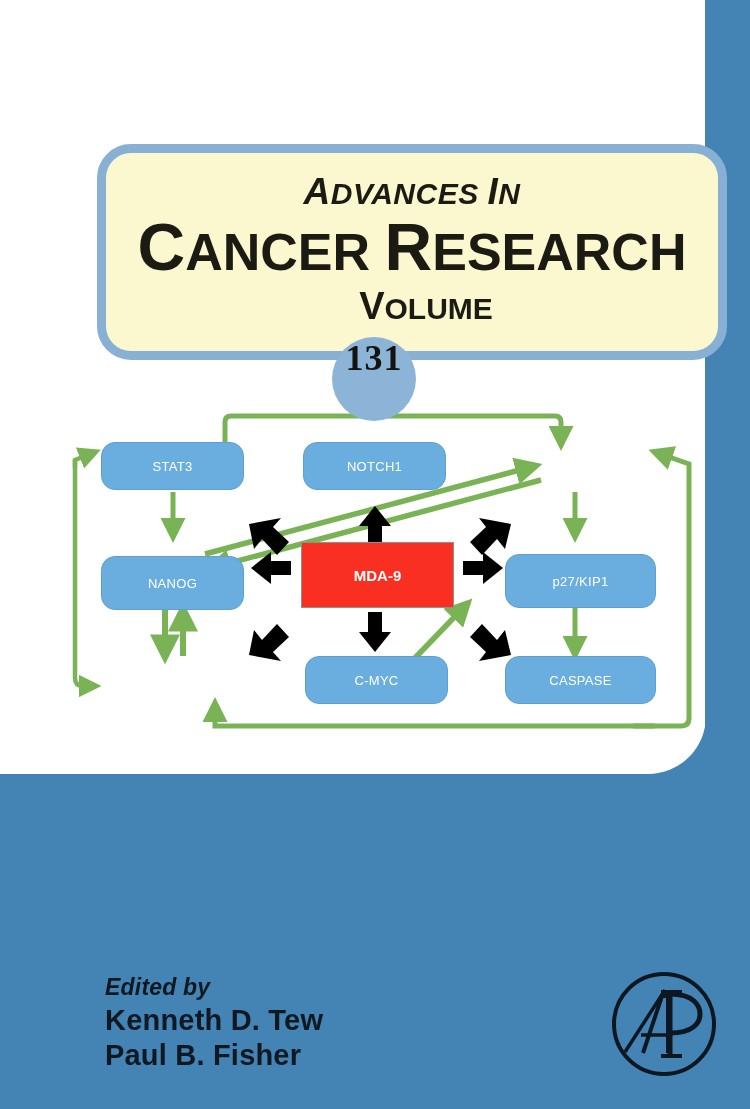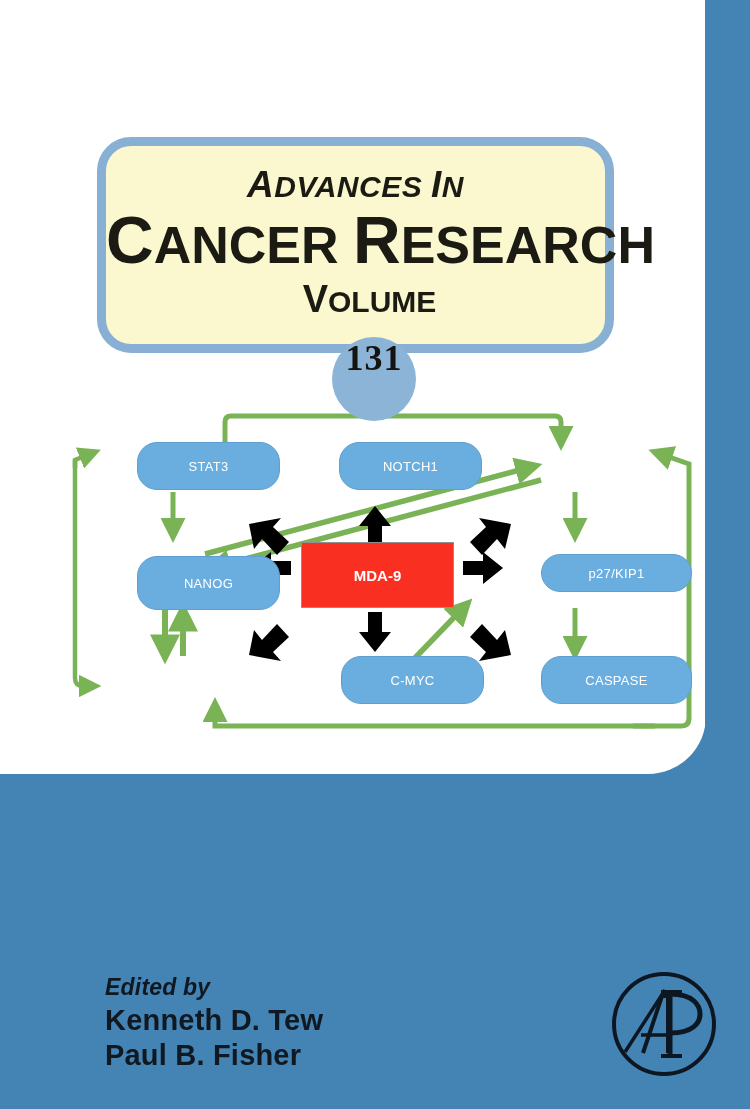--- a/index.html
+++ b/index.html
@@ -40,22 +40,22 @@
     top: 774px;
     width: 750px;
     height: 335px;
     background: #4484b4;
   }
 
   
   .title-plaque {
     position: absolute;
     left: 97px;
-    top: 137px;
-    width: 517px;
+    top: 144px;
+    width: 630px;
     height: 216px;
     box-sizing: border-box;
     background: #fbf8cf;
     border: 9px solid #87b0d4;
     border-radius: 34px;
     text-align: center;
     z-index: 3;
   }
   .t-advances {
     margin-top: 20px;
@@ -120,29 +120,28 @@
     height: 340px;
     z-index: 2;
   }
   .diagram svg { display: block; }
 
   .node {
     position: absolute;
     box-sizing: border-box;
     background: #6aaee0;
     border: 1px solid #5e9fd0;
-    border-radius: 20px;
+    border-radius: 14px;
     color: #ffffff;
     font-family: "Liberation Sans", sans-serif;
     font-size: 13px;
     display: flex;
     align-items: center;
     justify-content: center;
     letter-spacing: 0.3px;
-    margin-left: 36px;
   }
   .node-red {
     position: absolute;
     box-sizing: border-box;
     background: #f92f21;
     border: 1.5px solid #8f8f8f;
     color: #ffffff;
     font-family: "Liberation Sans", sans-serif;
     font-weight: bold;
     font-size: 15px;
@@ -292,21 +291,21 @@
     <div class="node" style="left:46px;  top:34px;  width:143px; height:48px;">
       <span>STAT3</span>
     </div>
     <div class="node" style="left:248px; top:34px;  width:143px; height:48px;">
       <span>NOTCH1</span>
     </div>
 
     <div class="node" style="left:46px;  top:148px; width:143px; height:54px;">
       <span>NANOG</span>
     </div>
-    <div class="node" style="left:450px; top:146px; width:151px; height:38px;">
+    <div class="node" style="left:450px; top:146px; width:151px; height:54px;">
       <span>p27/KIP1</span>
     </div>
 
     <div class="node" style="left:450px; top:248px; width:151px; height:48px;">
       <span>CASPASE</span>
     </div>
     <div class="node" style="left:250px; top:248px; width:143px; height:48px;">
       <span>C-MYC</span>
     </div>
 

